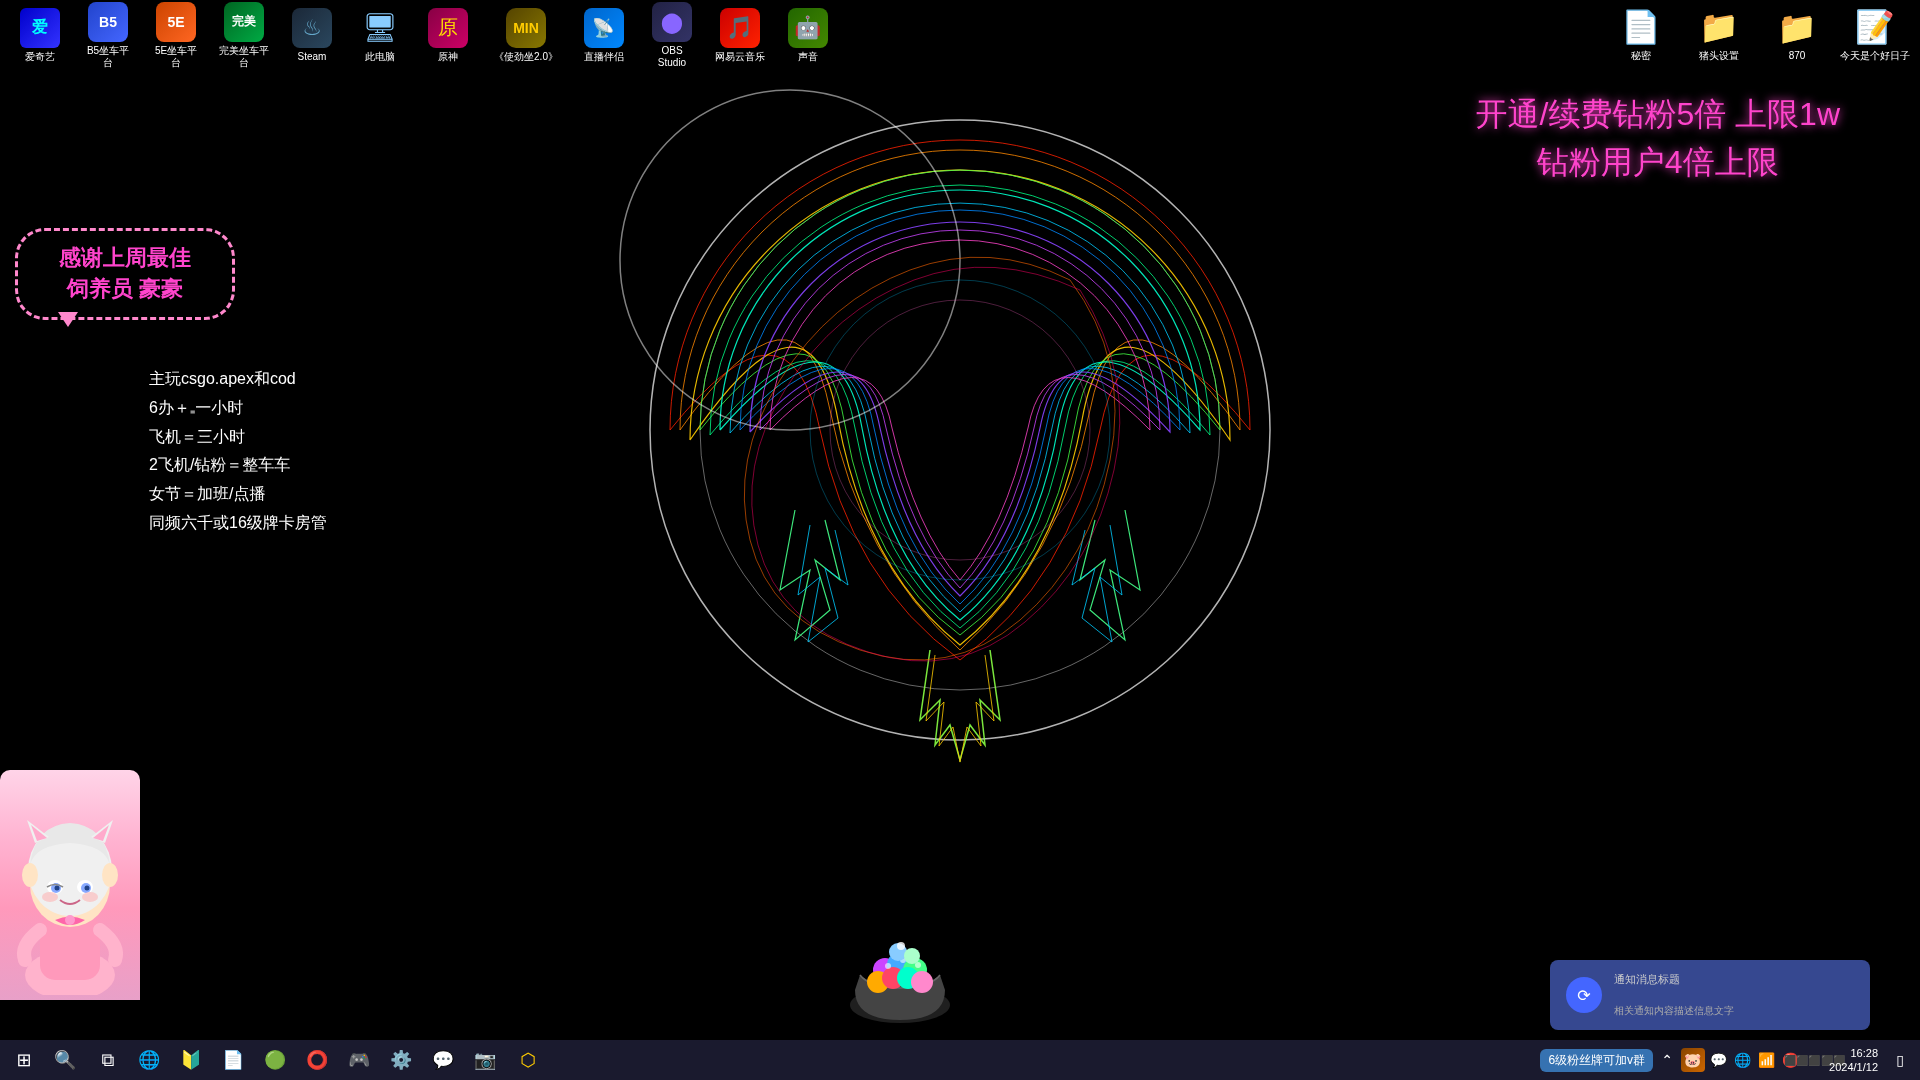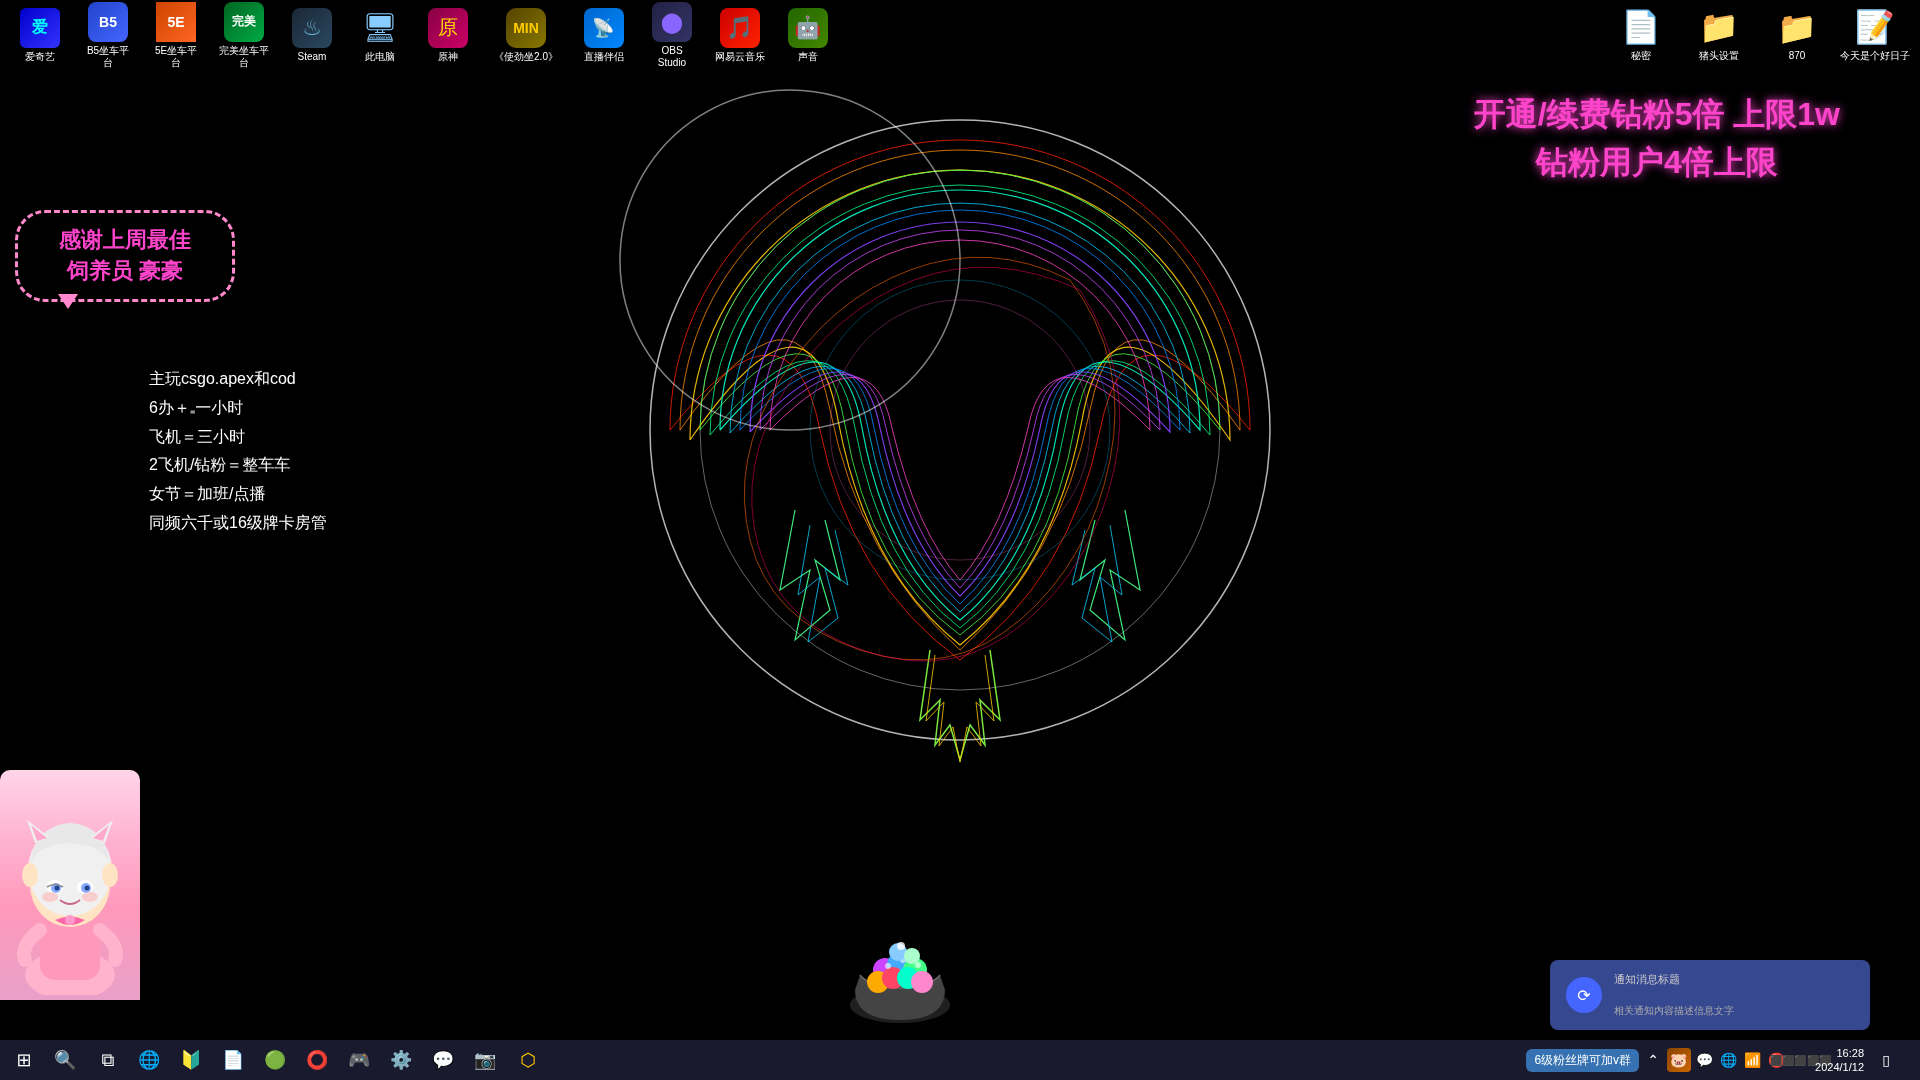--- a/index.html
+++ b/index.html
@@ -75,29 +75,29 @@
     }
 
     
     #top-right-text {
       position: absolute;
       top: 90px;
       right: 80px;
       text-align: center;
       color: #ff44cc;
       font-size: 32px;
-      font-weight: bold;
+      font-weight: normal;
       line-height: 1.5;
       text-shadow: 0 0 10px #ff44cc;
     }
 
     
     #speech-bubble {
       position: absolute;
-      top: 210px;
+      top: 228px;
       left: 15px;
       background: #000;
       border: 3px dashed #ff88cc;
       border-radius: 30px;
       padding: 12px 18px;
       color: #ff44cc;
       font-size: 22px;
       font-weight: bold;
       width: 220px;
       text-align: center;
@@ -162,21 +162,21 @@
       cursor: pointer;
     }
 
     #taskbar-bottom-right {
       position: absolute;
       right: 0;
       height: 40px;
       display: flex;
       align-items: center;
       gap: 4px;
-      padding-right: 24px;
+      padding-right: 10px;
     }
 
     .sys-tray-icon {
       width: 20px;
       height: 20px;
       display: flex;
       align-items: center;
       justify-content: center;
       font-size: 14px;
       color: #fff;
@@ -300,21 +300,21 @@
     </div>
     <span class="icon-label">爱奇艺</span>
   </div>
 
   <div class="desktop-icon">
     <div class="icon-img" style="background:linear-gradient(135deg,#2244cc,#4466ff);border-radius:8px;color:#fff;font-size:14px;font-weight:bold;">B5</div>
     <span class="icon-label">B5坐车平台</span>
   </div>
 
   <div class="desktop-icon">
-    <div class="icon-img" style="background:linear-gradient(135deg,#cc4400,#ff6622);border-radius:0;color:#fff;font-size:14px;font-weight:bold;">5E</div>
+    <div class="icon-img" style="background:linear-gradient(135deg,#cc4400,#ff6622);border-radius:8px;color:#fff;font-size:14px;font-weight:bold;">5E</div>
     <span class="icon-label">5E坐车平台</span>
   </div>
 
   <div class="desktop-icon">
     <div class="icon-img" style="background:linear-gradient(135deg,#006622,#00aa44);border-radius:8px;color:#fff;font-size:12px;font-weight:bold;">完美</div>
     <span class="icon-label">完美坐车平台</span>
   </div>
 
   <div class="desktop-icon">
     <div class="icon-img" style="background:linear-gradient(135deg,#1b2838,#2a475e);border-radius:8px;color:#66aacc;font-size:22px;">♨</div>

